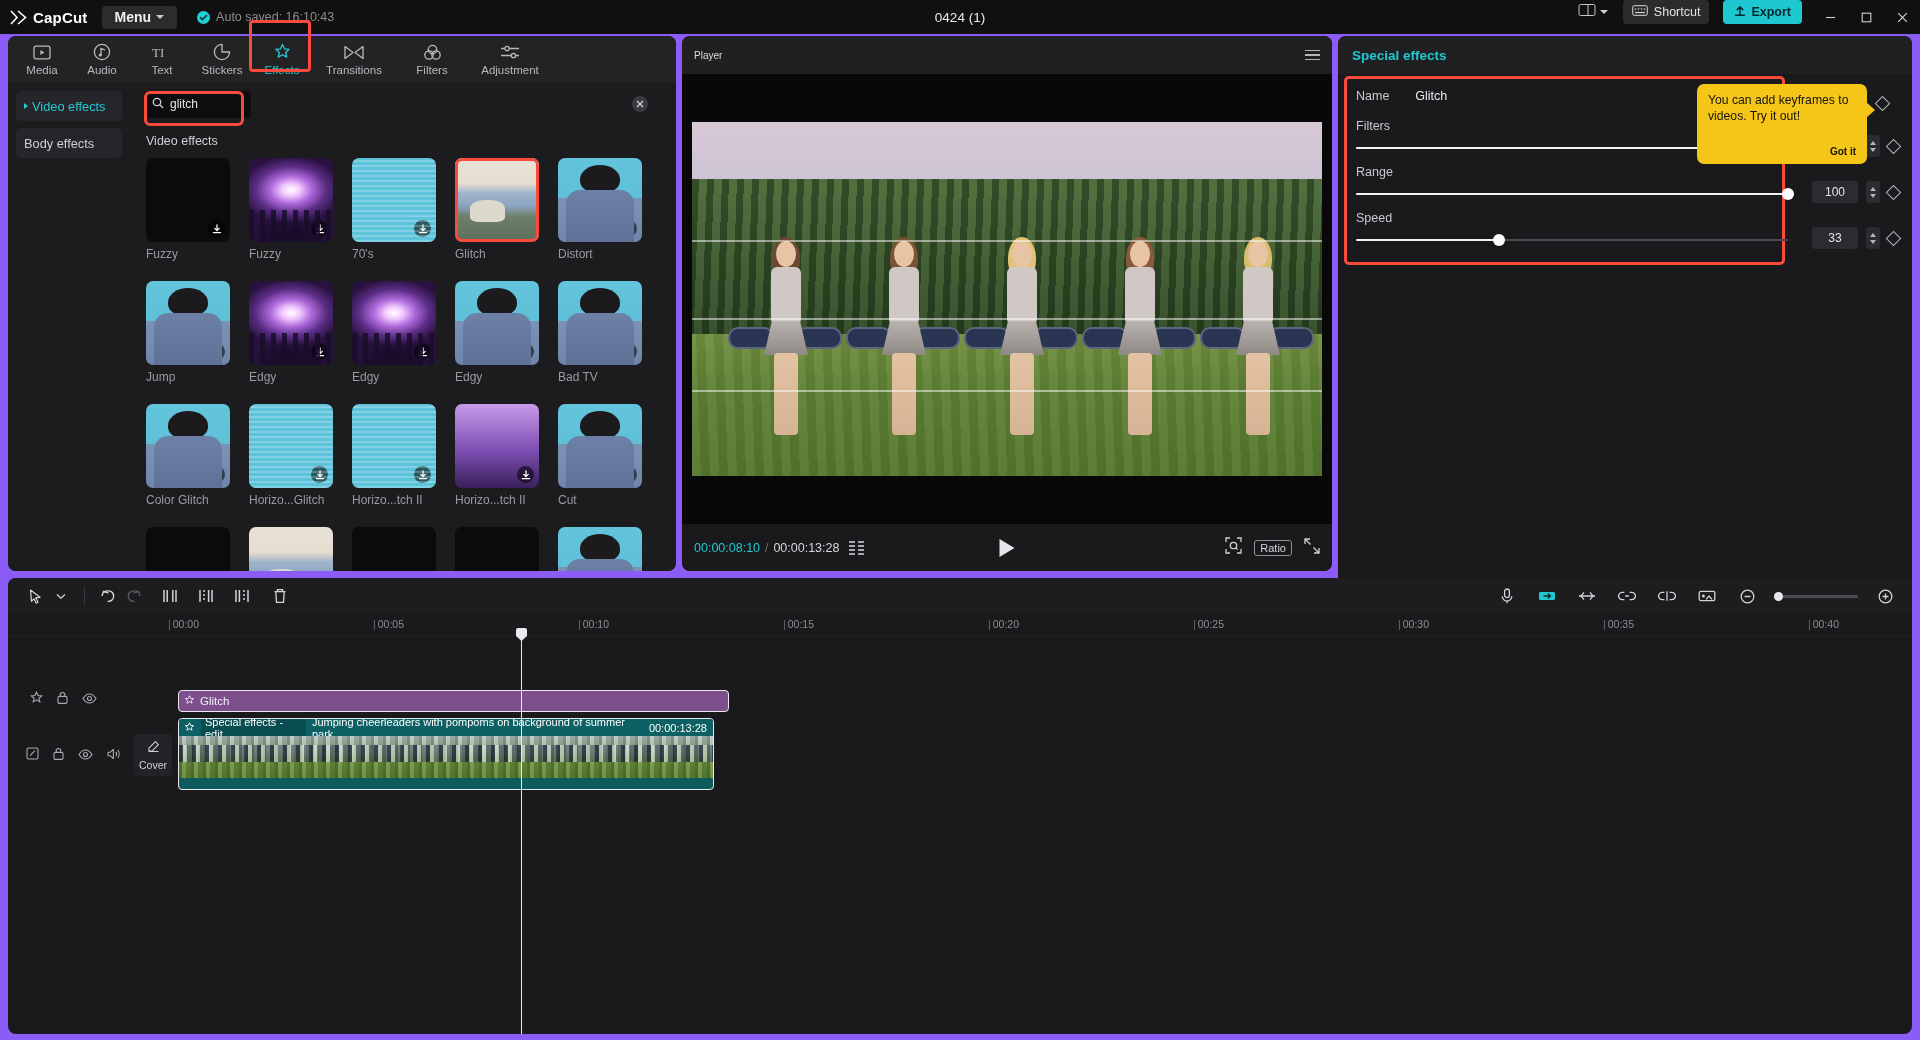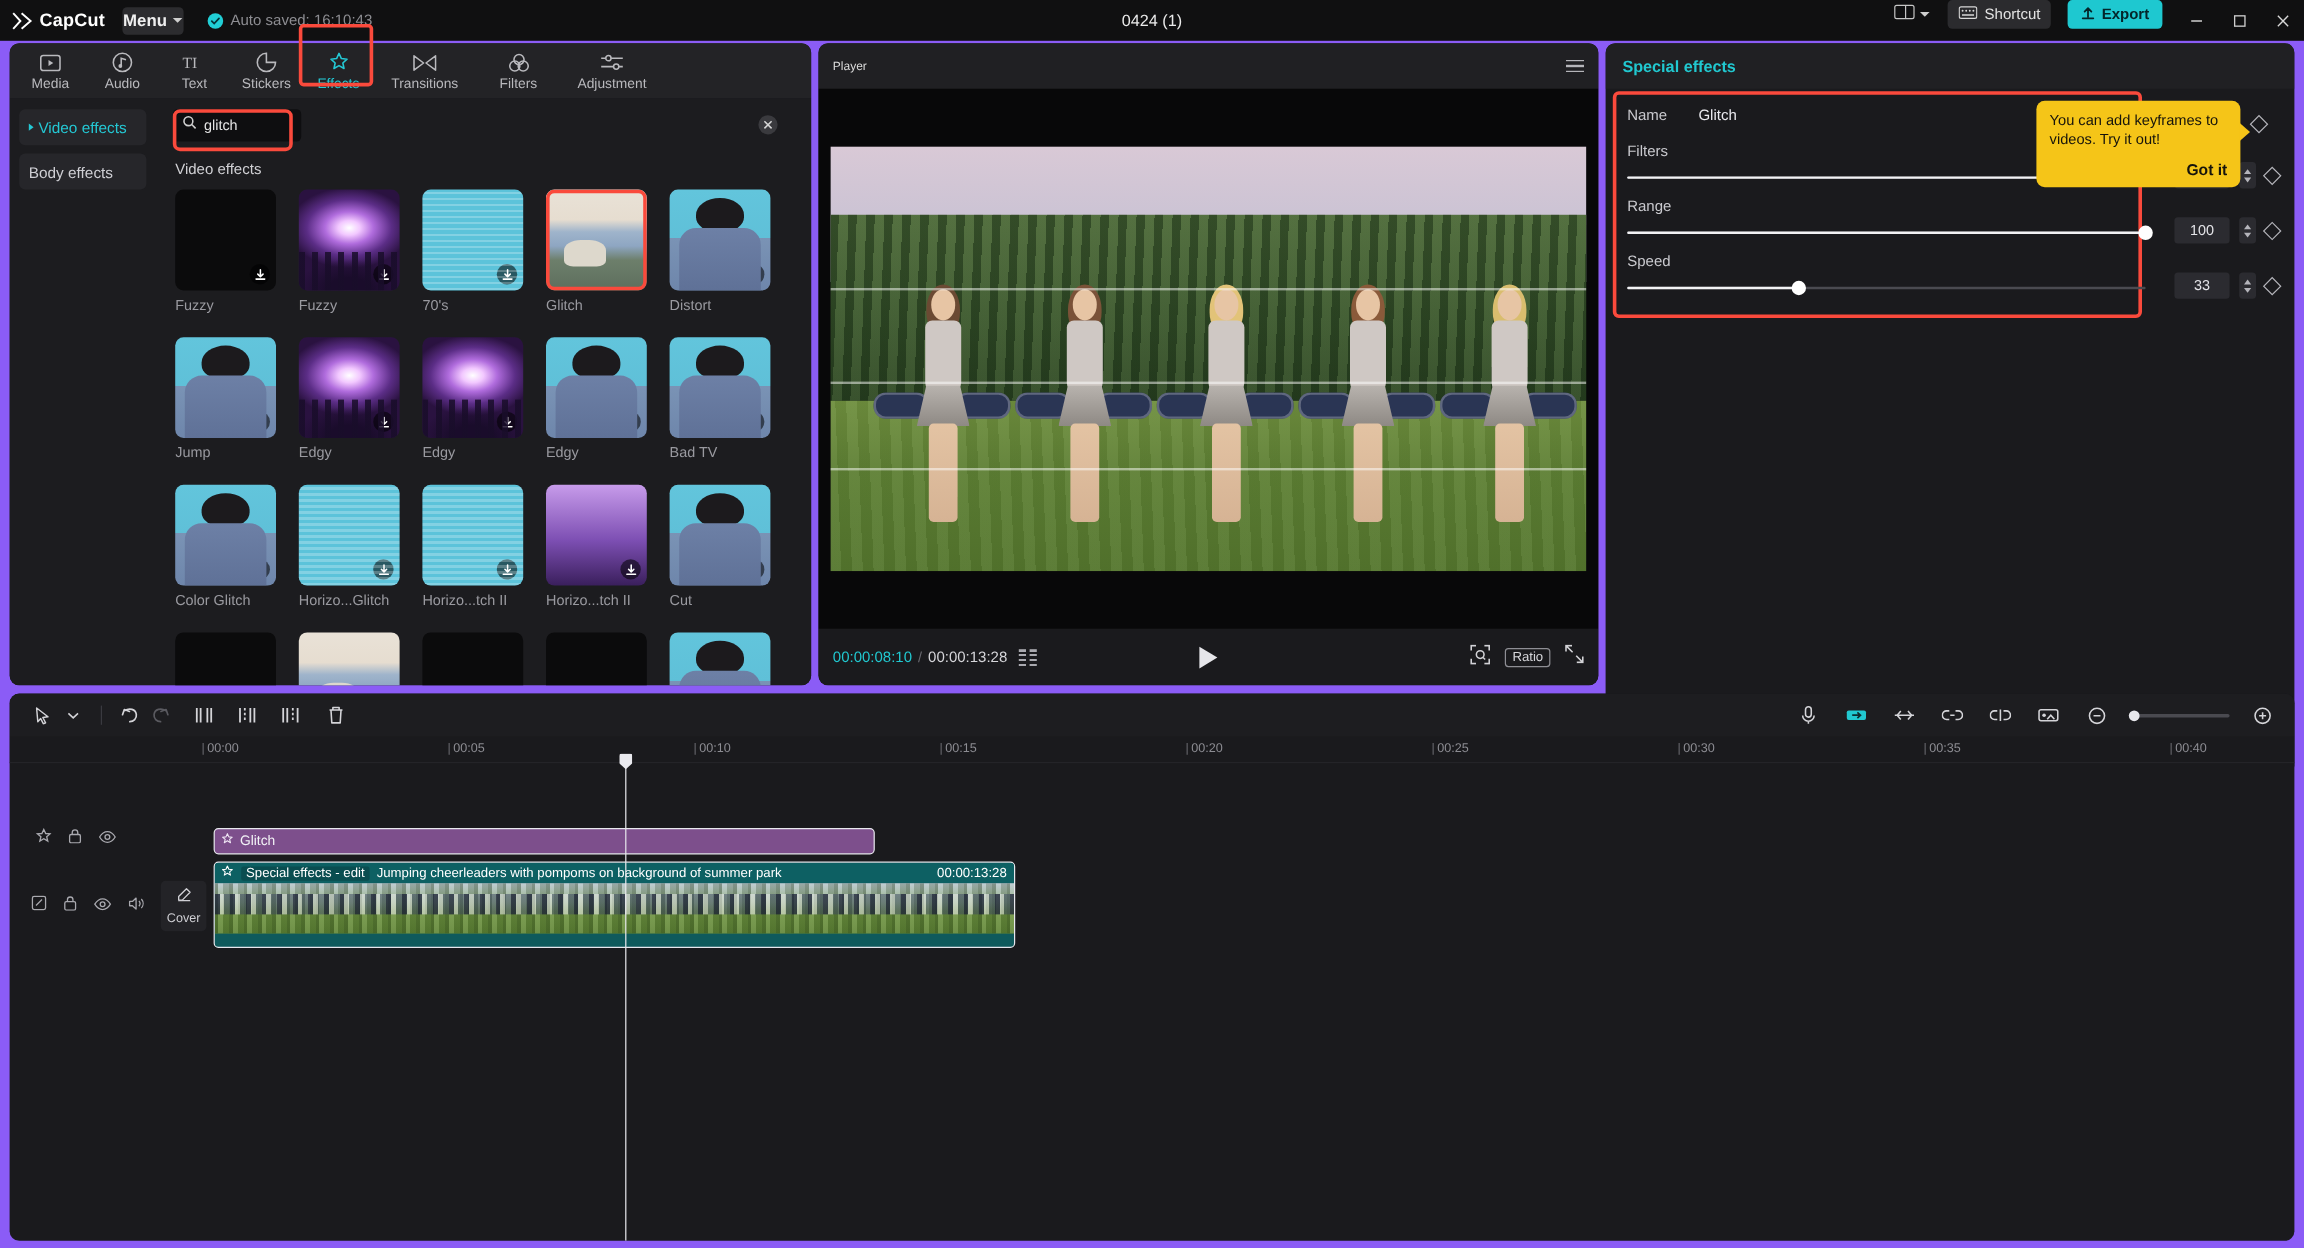--- a/index.html
+++ b/index.html
@@ -14,21 +14,21 @@
 
   
   .titlebar {
     position: absolute; top: 0; left: 0; width: 1920px; height: 34px;
     background: #101011; display: flex; align-items: center;
   }
   .logo-wrap { display: flex; align-items: center; gap: 6px; margin-left: 10px; }
   .logo-mark { width: 17px; height: 15px; }
   .logo-text { font-size: 15px; font-weight: 700; color: #fff; letter-spacing: .2px; }
   .menu-btn {
-    margin-left: 14px; height: 23px; padding: 0 1px;
+    margin-left: 14px; height: 23px; padding: 0 13px;
     background: #2c2c2f; border-radius: 4px;
     display: flex; align-items: center; gap: 5px;
     font-size: 14px; color: #efefef; font-weight: 600;
   }
   .caret-d { width: 0; height: 0; border-left: 4px solid transparent; border-right: 4px solid transparent; border-top: 4px solid #cfcfcf; }
   .autosave { margin-left: 20px; display: flex; align-items: center; gap: 6px; font-size: 12.5px; color: #8d8d92; }
   .check-badge { width: 13px; height: 13px; border-radius: 50%; background: #21cfd6; display:flex; align-items:center; justify-content:center; }
   .check-badge svg { display:block; }
   .proj-title {
     position: absolute; left: 50%; transform: translateX(-50%);
@@ -239,21 +239,21 @@
   .spin .up { width: 0; height: 0; border-left: 3.5px solid transparent; border-right: 3.5px solid transparent; border-bottom: 4px solid #b4b4ba; }
   .spin .dn { width: 0; height: 0; border-left: 3.5px solid transparent; border-right: 3.5px solid transparent; border-top: 4px solid #b4b4ba; }
   .kf { width: 11px; height: 11px; border: 1.4px solid #b4b4ba; transform: rotate(45deg); }
 
   
   .tooltip {
     position: absolute; left: 1697px; top: 84px; width: 170px; min-height: 56px;
     background: #f5c518; border-radius: 7px; padding: 9px 11px 7px 11px; z-index: 40;
   }
   .tooltip .txt { font-size: 12.2px; color: #16140c; line-height: 1.28; }
-  .tooltip .got { text-align: right; font-size: 13px; font-weight: 700; color: #16140c; margin-top: 10px; }
+  .tooltip .got { text-align: right; font-size: 10px; font-weight: 700; color: #16140c; margin-top: 22px; }
   .tooltip .tail {
     position: absolute; right: -8px; top: 18px; width: 0; height: 0;
     border-top: 8px solid transparent; border-bottom: 8px solid transparent; border-left: 9px solid #f5c518;
   }
   .kf-outer { position: absolute; left: 1877px; top: 98px; z-index: 41; }
 
   
   .timeline {
     position: absolute; left: 8px; top: 578px; width: 1904px; height: 456px;
     background: #1a1a1d; border-radius: 8px; overflow: hidden;
@@ -283,21 +283,21 @@
   .cover-badge .cb-t { font-size: 10.5px; color: #cfcfd4; }
 
   .clip-effect {
     position: absolute; left: 170px; top: 54px; width: 551px; height: 22px;
     background: #7d4f8c; border: 1.5px solid #e8e8ee; border-radius: 4px;
     display: flex; align-items: center; padding-left: 5px; gap: 5px;
   }
   .clip-effect .nm { font-size: 11.5px; color: #f2f2f6; }
 
   .clip-video {
-    position: absolute; left: 170px; top: 82px; width: 668px; height: 72px;
+    position: absolute; left: 170px; top: 82px; width: 536px; height: 72px;
     border: 1.5px solid #e8e8ee; border-radius: 4px; overflow: hidden; background: #0f5a5c;
   }
   .cv-head { height: 17px; background: #0d6063; display: flex; align-items: center; gap: 6px; padding-left: 5px; }
   .cv-head .tag { font-size: 11px; color: #fff; background: #0a4d50; padding: 0 4px; border-radius: 2px; }
   .cv-head .desc { font-size: 11px; color: #ffffff; }
   .cv-head .dur { font-size: 11px; color: #ffffff; margin-left: auto; margin-right: 6px; }
   .cv-film { height: 42px; position: relative; overflow: hidden;
     background: linear-gradient(180deg,#b9c7cf 0%, #8fae7e 38%, #6f9440 56%, #5e8433 100%); }
   .cv-film::before {
     content:""; position:absolute; inset:0;

